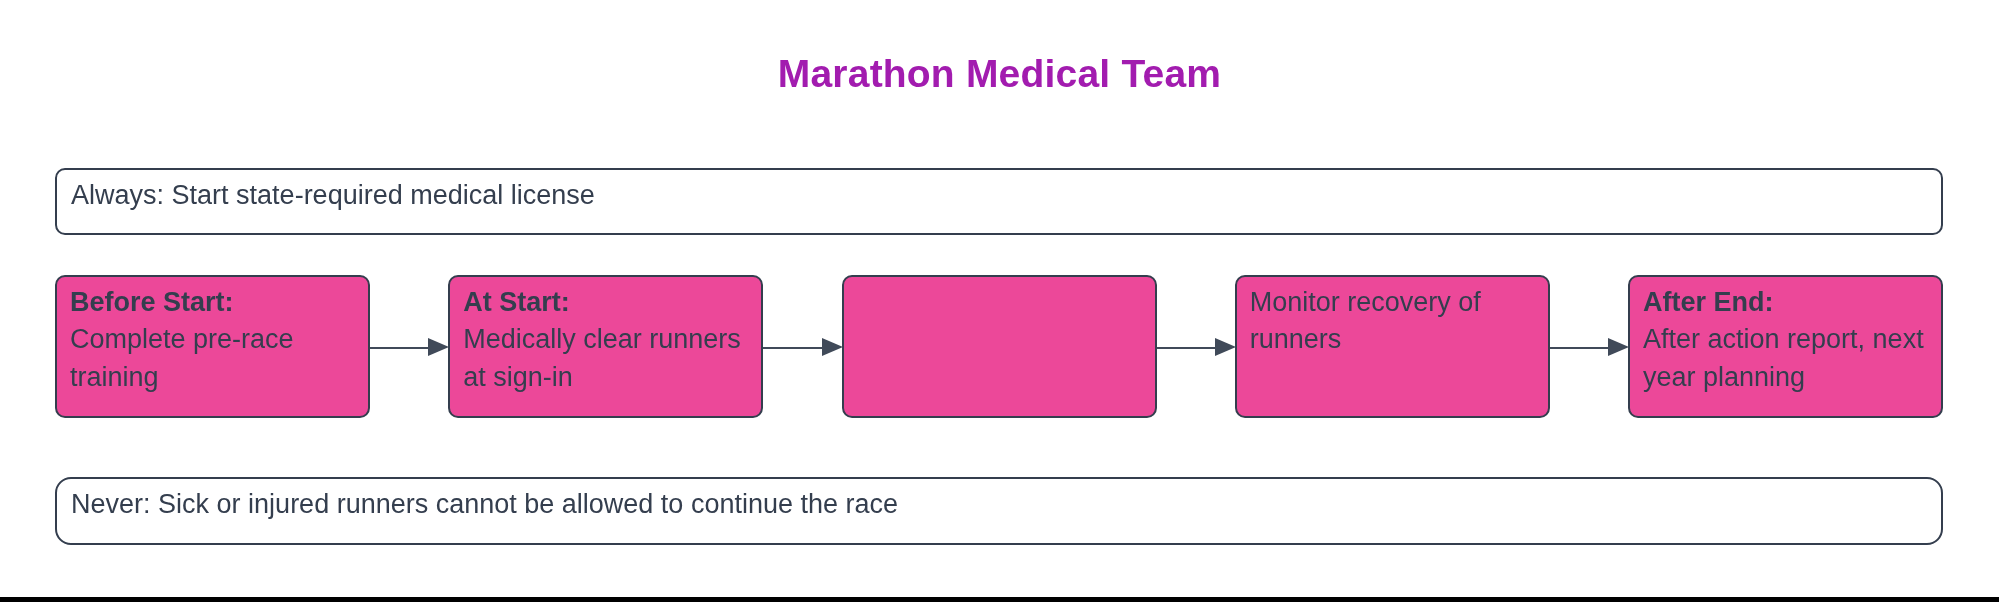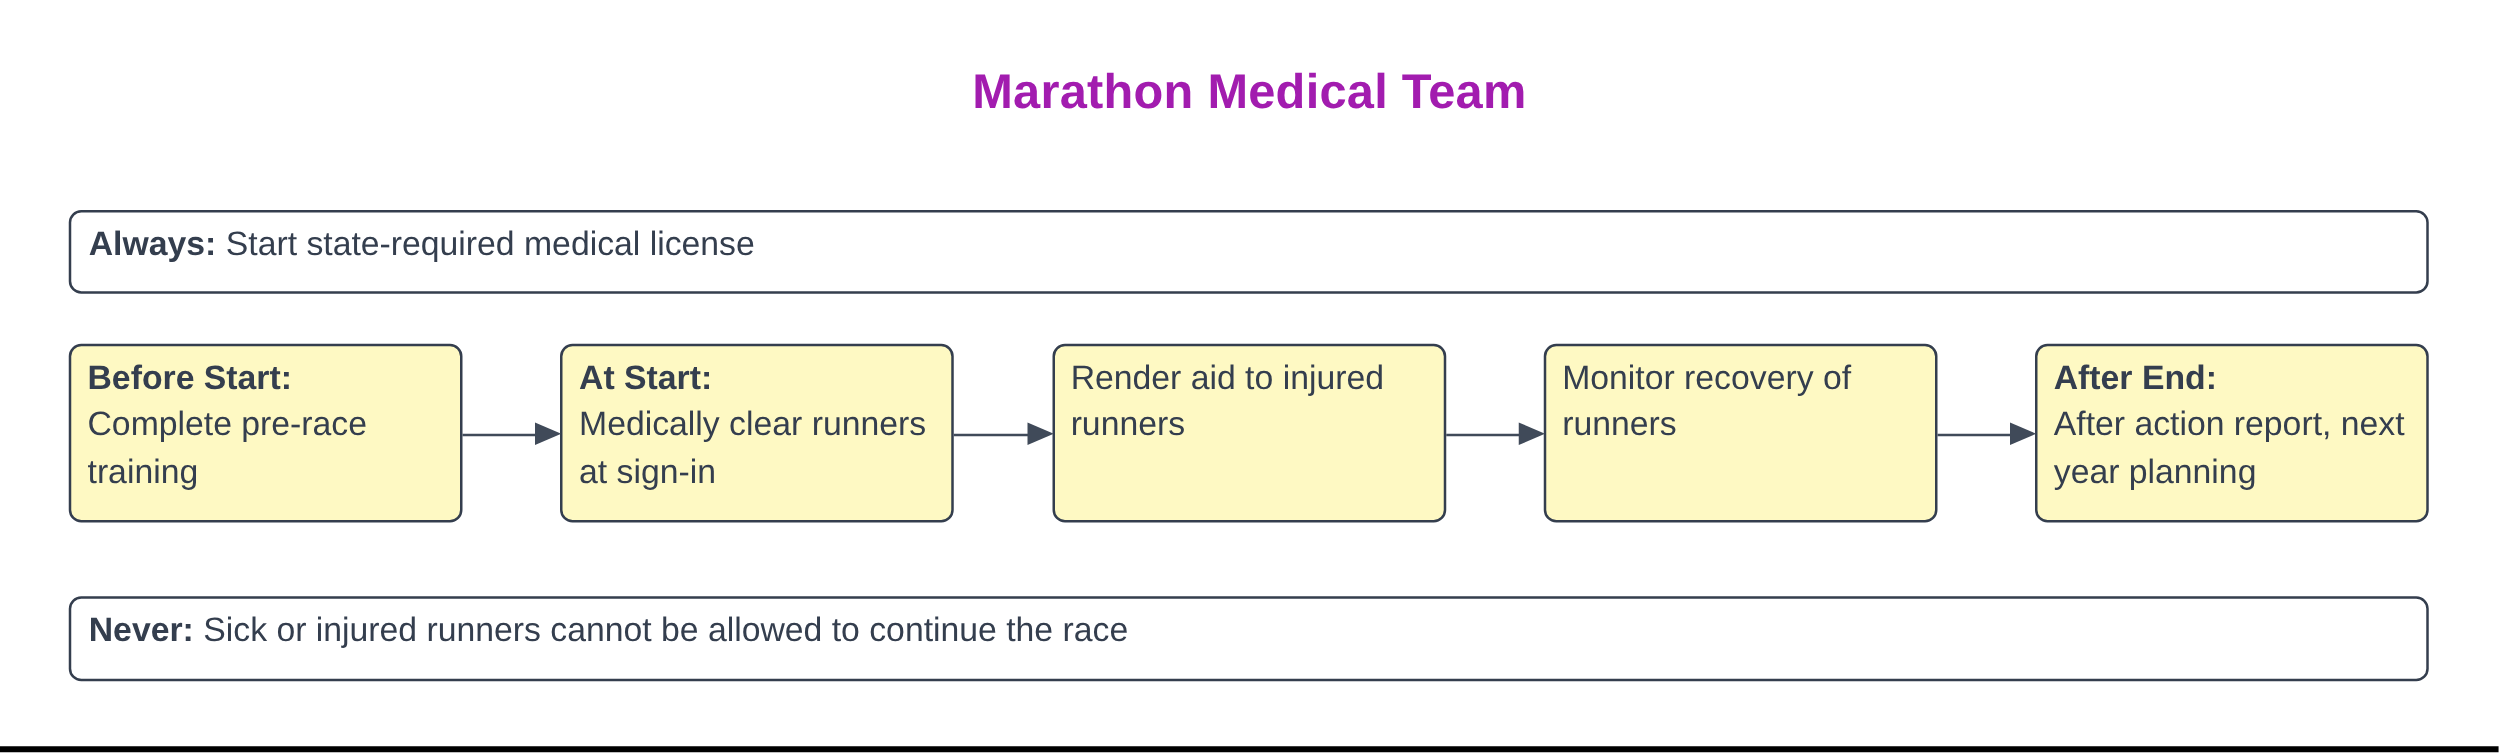--- a/index.html
+++ b/index.html
@@ -24,35 +24,35 @@
     position: absolute;
     left: 55px; width: 1888px;
     border: 2.5px solid #343e4e;
     border-radius: 10px;
     background: #ffffff;
     padding: 7px 14px;
     font-size: 27px;
     line-height: 1.35;
   }
   .banner-always { top: 168px; height: 67px; }
-  .banner-never  { top: 477px; height: 68px; }
-  .banner .lbl { font-weight: bold; margin-right: 0.28em; }
+  .banner-never  { top: 477px; height: 68px; border-radius: 16px; }
+  .banner .lbl { font-weight: normal; margin-right: 0.28em; }
   .flow-row {
     position: absolute;
     left: 55px; top: 275px;
     width: 1888px; height: 143px;
     display: flex;
     align-items: stretch;
   }
   .stage {
     flex: 0 0 315px;
     width: 315px;
     border: 2.5px solid #343e4e;
     border-radius: 10px;
-    background: #fef9c3;
+    background: #ec4899;
     padding: 7px 13px;
     font-size: 27px;
     line-height: 1.38;
   }
   .stage .lbl { font-weight: bold; display: block; }
   .connector {
     flex: 1 1 auto;
     position: relative;
   }
   .connector .shaft {
@@ -94,21 +94,21 @@
     <div class="head"></div>
   </div>
   <div class="stage">
     <span class="lbl">At Start:</span><span>Medically clear runners at sign-in</span>
   </div>
   <div class="connector">
     <div class="shaft"></div>
     <div class="head"></div>
   </div>
   <div class="stage">
-    <span>Render aid to injured runners</span>
+    
   </div>
   <div class="connector">
     <div class="shaft"></div>
     <div class="head"></div>
   </div>
   <div class="stage">
     <span>Monitor recovery of runners</span>
   </div>
   <div class="connector">
     <div class="shaft"></div>

